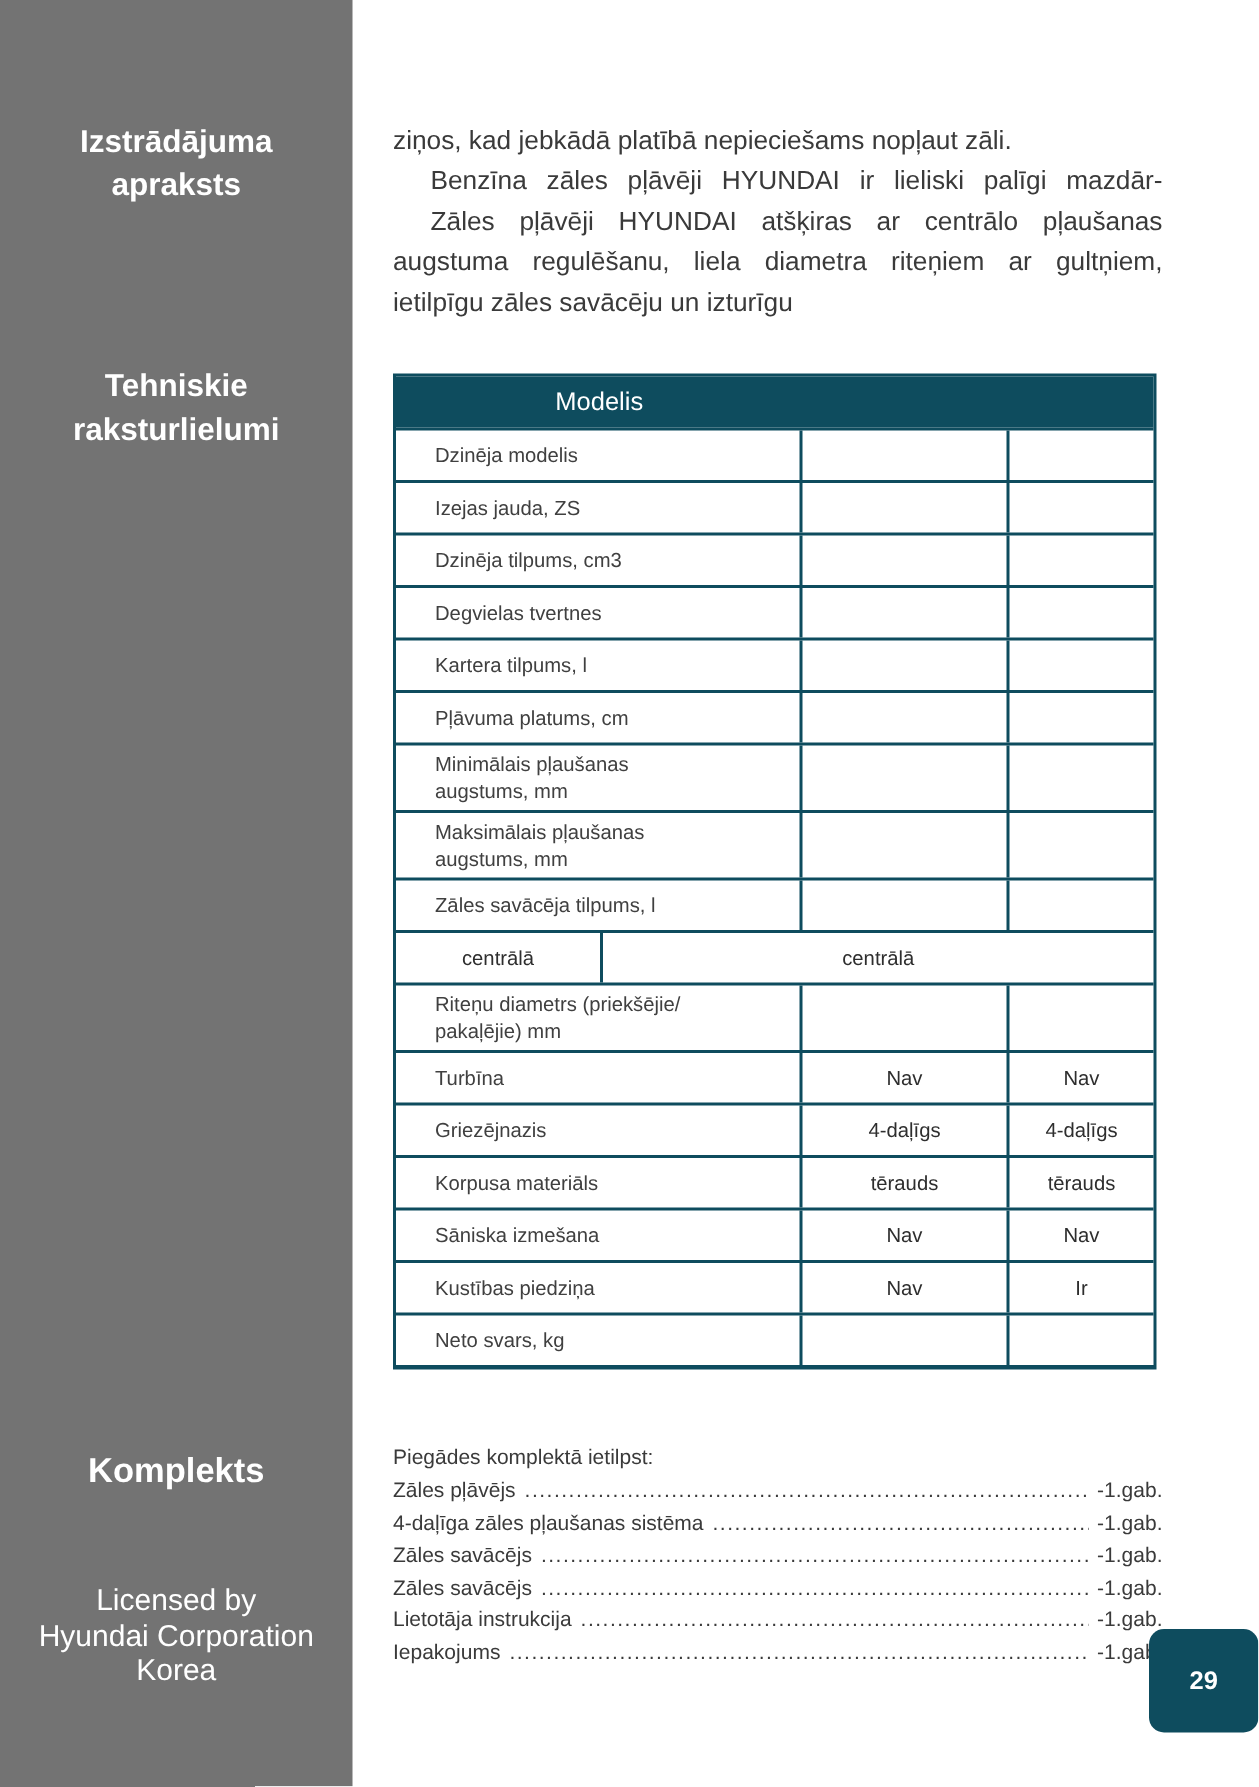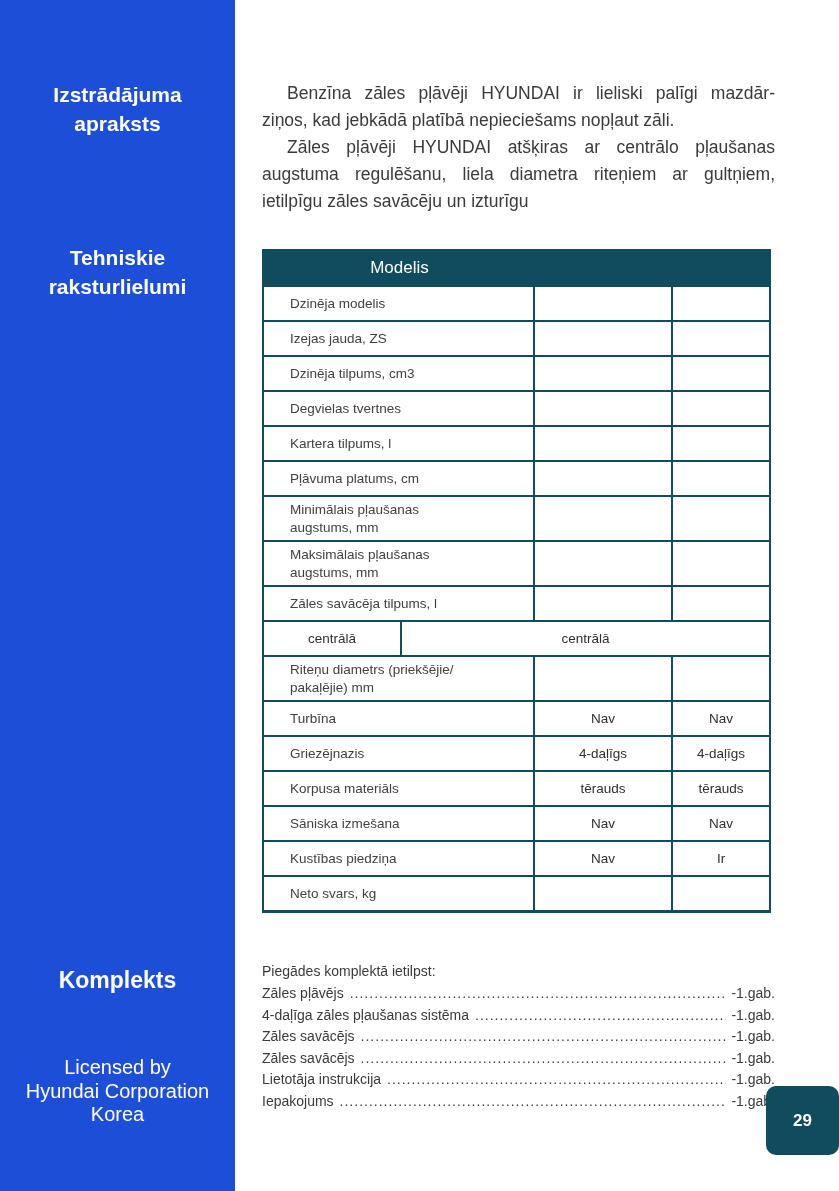--- a/index.html
+++ b/index.html
@@ -10,21 +10,21 @@
     width: 839px;
     height: 1191px;
     background: #ffffff;
     overflow: hidden;
   }
   
   .sidebar {
     position: absolute;
     left: 0; top: 0;
     width: 235px; height: 1191px;
-    background: #1d4ed8;
+    background: #737373;
   }
   .side-heading {
     position: absolute;
     left: 0; width: 235px;
     color: #ffffff;
     font-size: 21px;
     font-weight: bold;
     text-align: center;
     line-height: 29px;
     padding: 0 10px;
@@ -156,22 +156,22 @@
     <div class="side-heading h2">Tehniskie raksturlielumi</div>
     <div class="side-heading h3">Komplekts</div>
     <div class="side-license">
       <div>Licensed by</div>
       <div>Hyundai Corporation</div>
       <div>Korea</div>
     </div>
   </div>
 
   <div class="desc">
+    <div class="line">ziņos, kad jebkādā platībā nepieciešams nopļaut zāli.</div>
     <div class="line j indent">Benzīna zāles pļāvēji HYUNDAI ir lieliski palīgi mazdār-</div>
-    <div class="line">ziņos, kad jebkādā platībā nepieciešams nopļaut zāli.</div>
     <div class="line j indent">Zāles pļāvēji HYUNDAI atšķiras ar centrālo pļaušanas</div>
     <div class="line j">augstuma regulēšanu, liela diametra riteņiem ar gultņiem,</div>
     <div class="line">ietilpīgu zāles savācēju un izturīgu</div>
   </div>
 
   <div class="spec-table">
     <div class="spec-header">
       <div class="htext">Modelis</div>
     </div>
 

